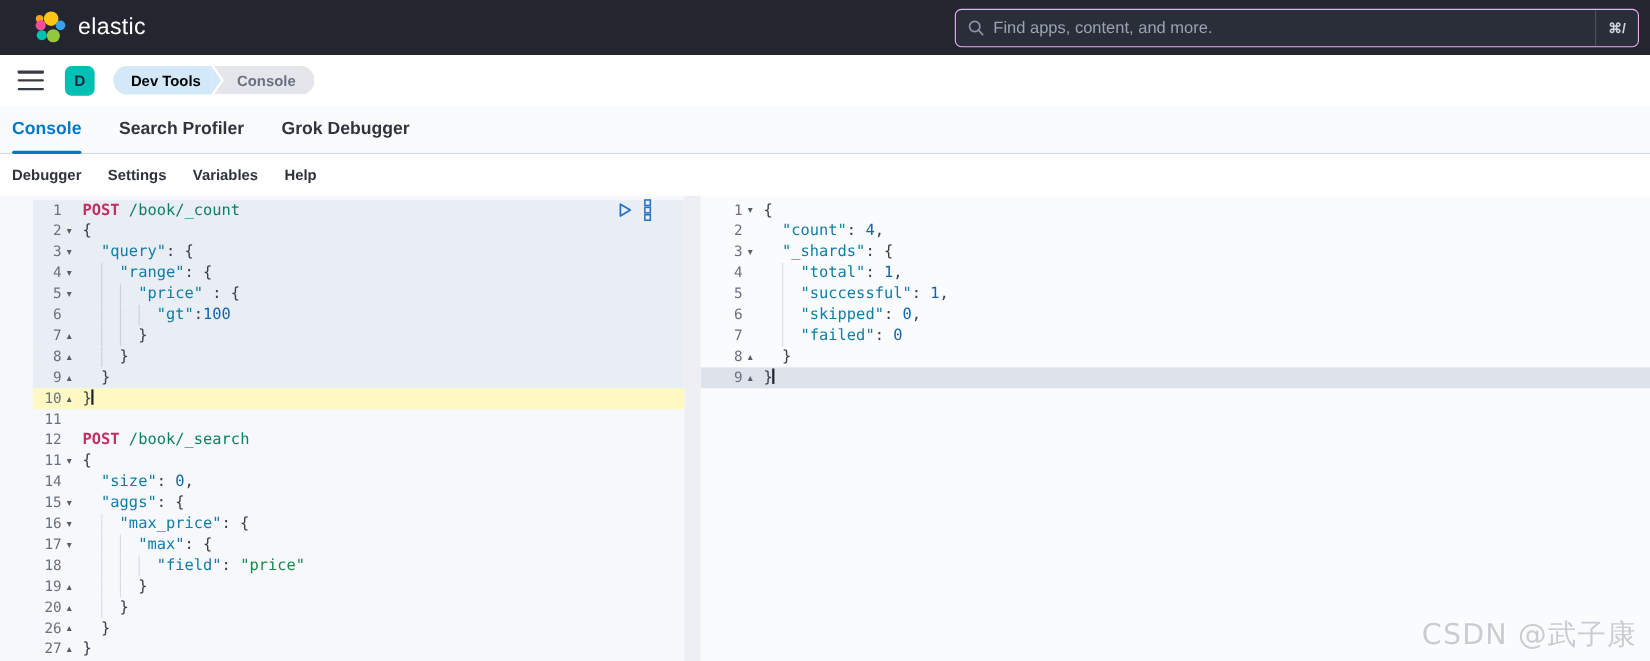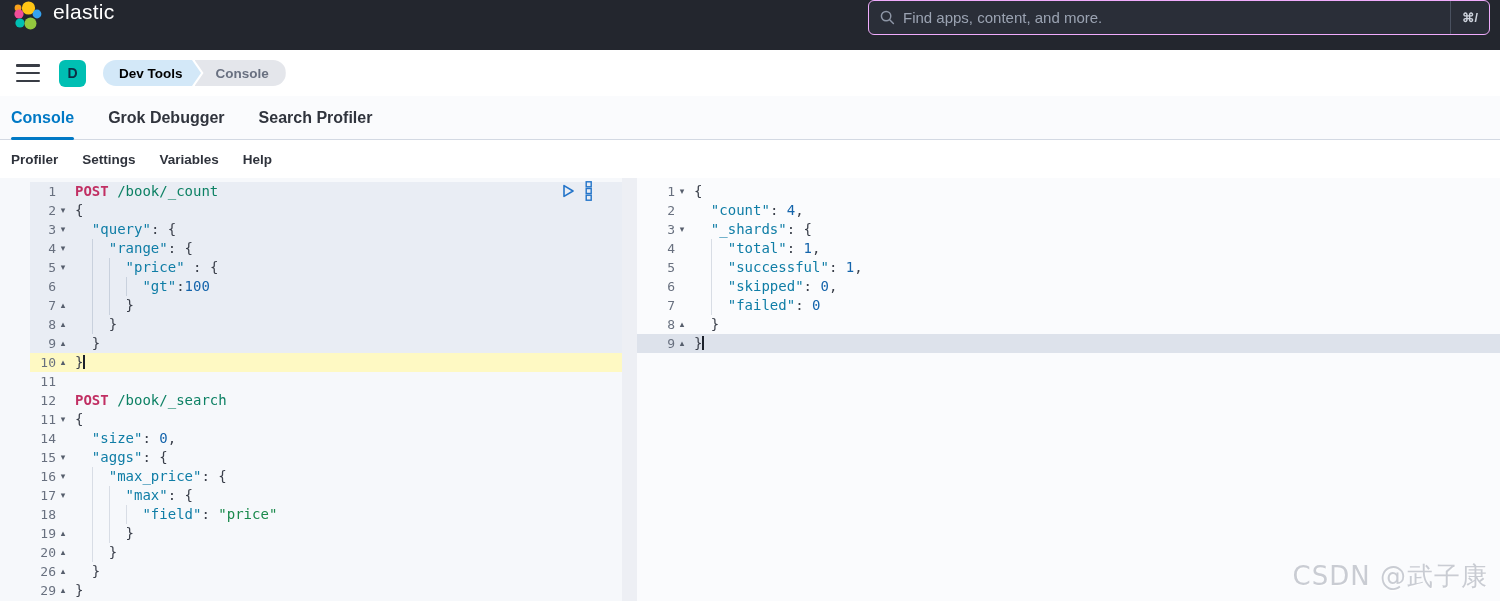--- a/index.html
+++ b/index.html
@@ -1,20 +1,20 @@
 <!DOCTYPE html>
 <html><head>
 <meta charset="utf-8">
 <style>
   *{margin:0;padding:0;box-sizing:border-box}
   html,body{width:1500px;height:601px;overflow:hidden;font-family:"Liberation Sans",sans-serif;background:#fff}
   .screen{position:relative;width:1500px;height:601px;overflow:hidden;background:#fff}
 
   
-  .hdr{height:50px;background:#23262e;display:flex;padding:0 10px 0 12px}
+  .hdr{height:50px;background:#23262e;display:flex;align-items:center;padding:0 10px 0 30px}
   .logo{width:32px;height:32px;flex:none}
   .brand{color:#fff;font-size:21px;font-weight:400;margin-left:9px;letter-spacing:.3px}
   .search{margin-left:auto;width:622px;height:35px;background:#2a2e38;border:1px solid #f0abfc;border-radius:6px;display:flex;align-items:center;overflow:hidden}
   .search .mag{margin:0 8px 0 11px;flex:none;display:flex}
   .search .ph{color:#9ba3b2;font-size:15px;flex:1;white-space:nowrap}
   .search .kbd{height:100%;border-left:1px solid #4a5160;display:flex;align-items:center;padding:0 11px;color:#cdd2dc;font-size:12.5px;font-weight:600}
 
   
   .crumbbar{height:46px;background:#fff;display:flex;align-items:center;padding:0 16px}
   .burger{width:24px;height:18px;display:flex;flex-direction:column;justify-content:space-between;background:none;border:none;cursor:pointer}
@@ -109,29 +109,29 @@
       <button class="crumb dev">Dev Tools</button>
       <button class="crumb con">Console</button>
     </nav>
   </div>
 
   <div class="tabs">
     <button class="tab active">
         <span>Console</span>
       </button>
     <button class="tab">
+        <span>Search Profiler</span>
+      </button>
+    <button class="tab">
         <span>Grok Debugger</span>
       </button>
-    <button class="tab">
-        <span>Search Profiler</span>
-      </button>
   </div>
 
   <div class="menu">
-    <button>Profiler</button>
+    <button>Debugger</button>
     <button>Settings</button>
     <button>Variables</button>
     <button>Help</button>
   </div>
 
   <div class="editor">
     <div class="panel panel-left" id="left-panel">
       <div id="left-lines">
           <div class="line req">
             <span class="gut">
@@ -275,21 +275,21 @@
           </div>
           <div class="line">
             <span class="gut">
               <span class="ln">26</span>
               <span class="fold">▴</span>
             </span>
             <span class="code"><span class="tk-punc">  }</span></span>
           </div>
           <div class="line">
             <span class="gut">
-              <span class="ln">29</span>
+              <span class="ln">27</span>
               <span class="fold">▴</span>
             </span>
             <span class="code"><span class="tk-punc">}</span></span>
           </div>
           <div class="line">
             <span class="gut">
               <span class="fold"></span>
             </span>
             <span class="code"></span>
           </div>

